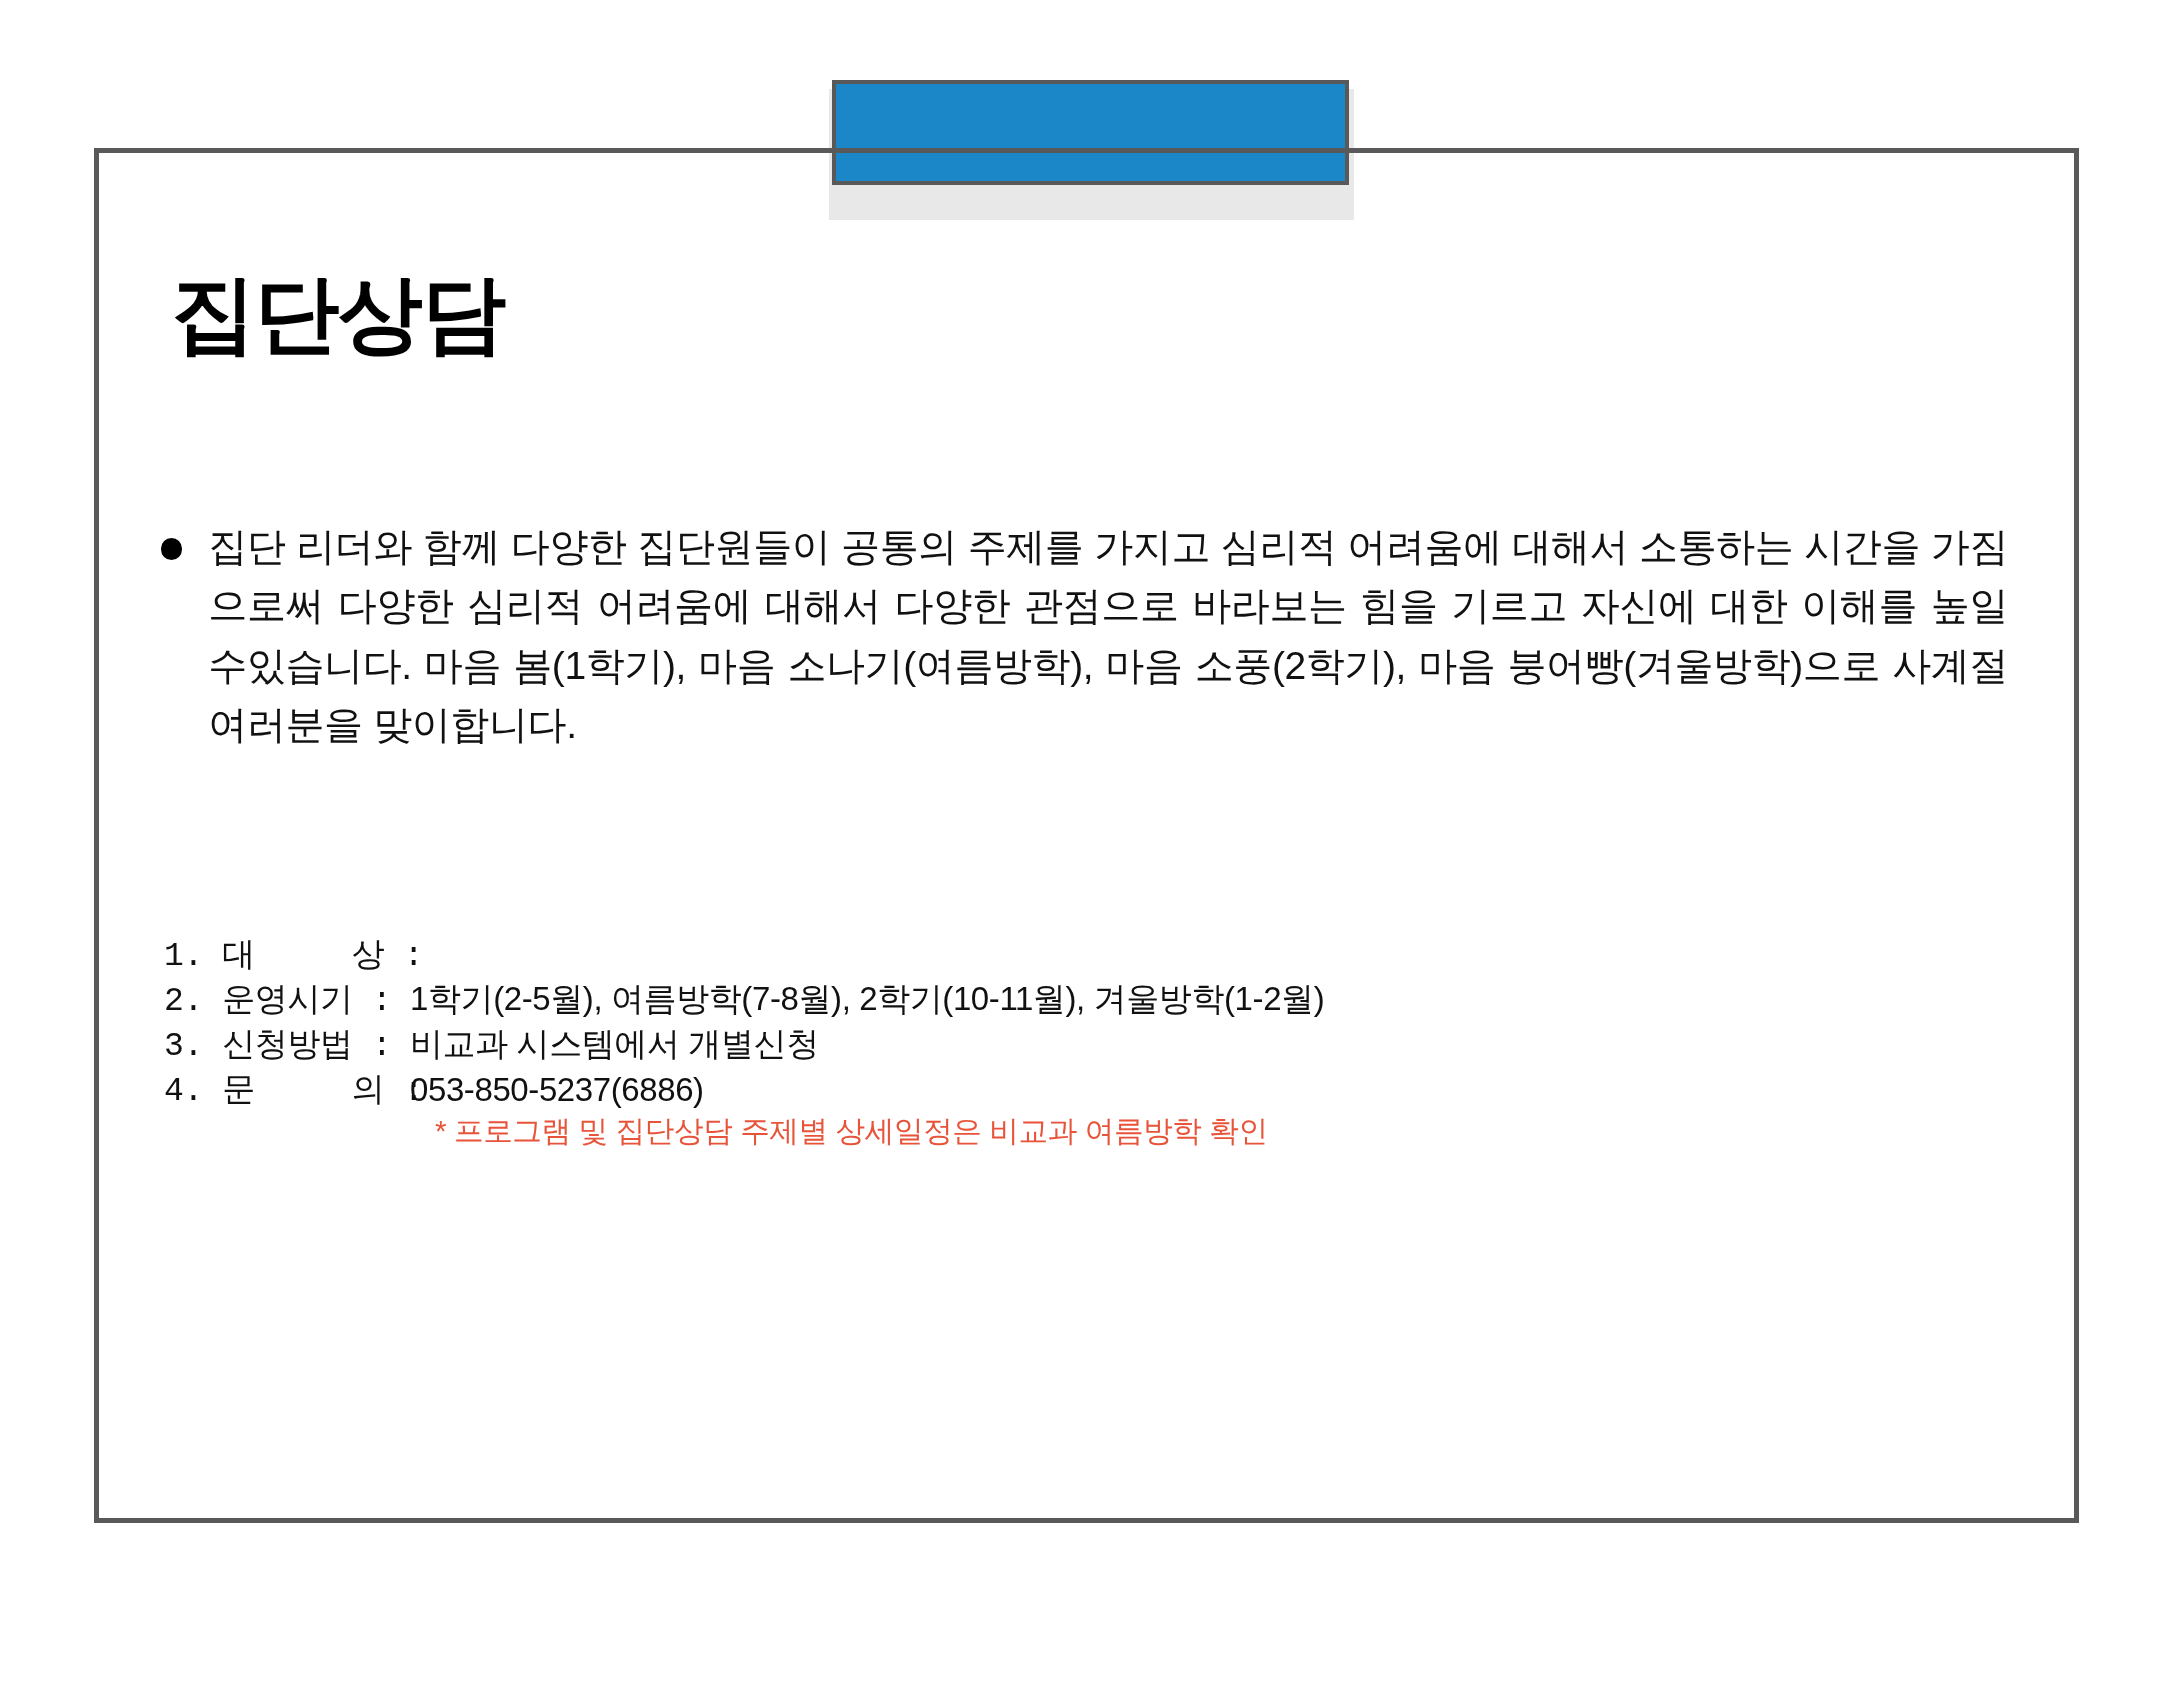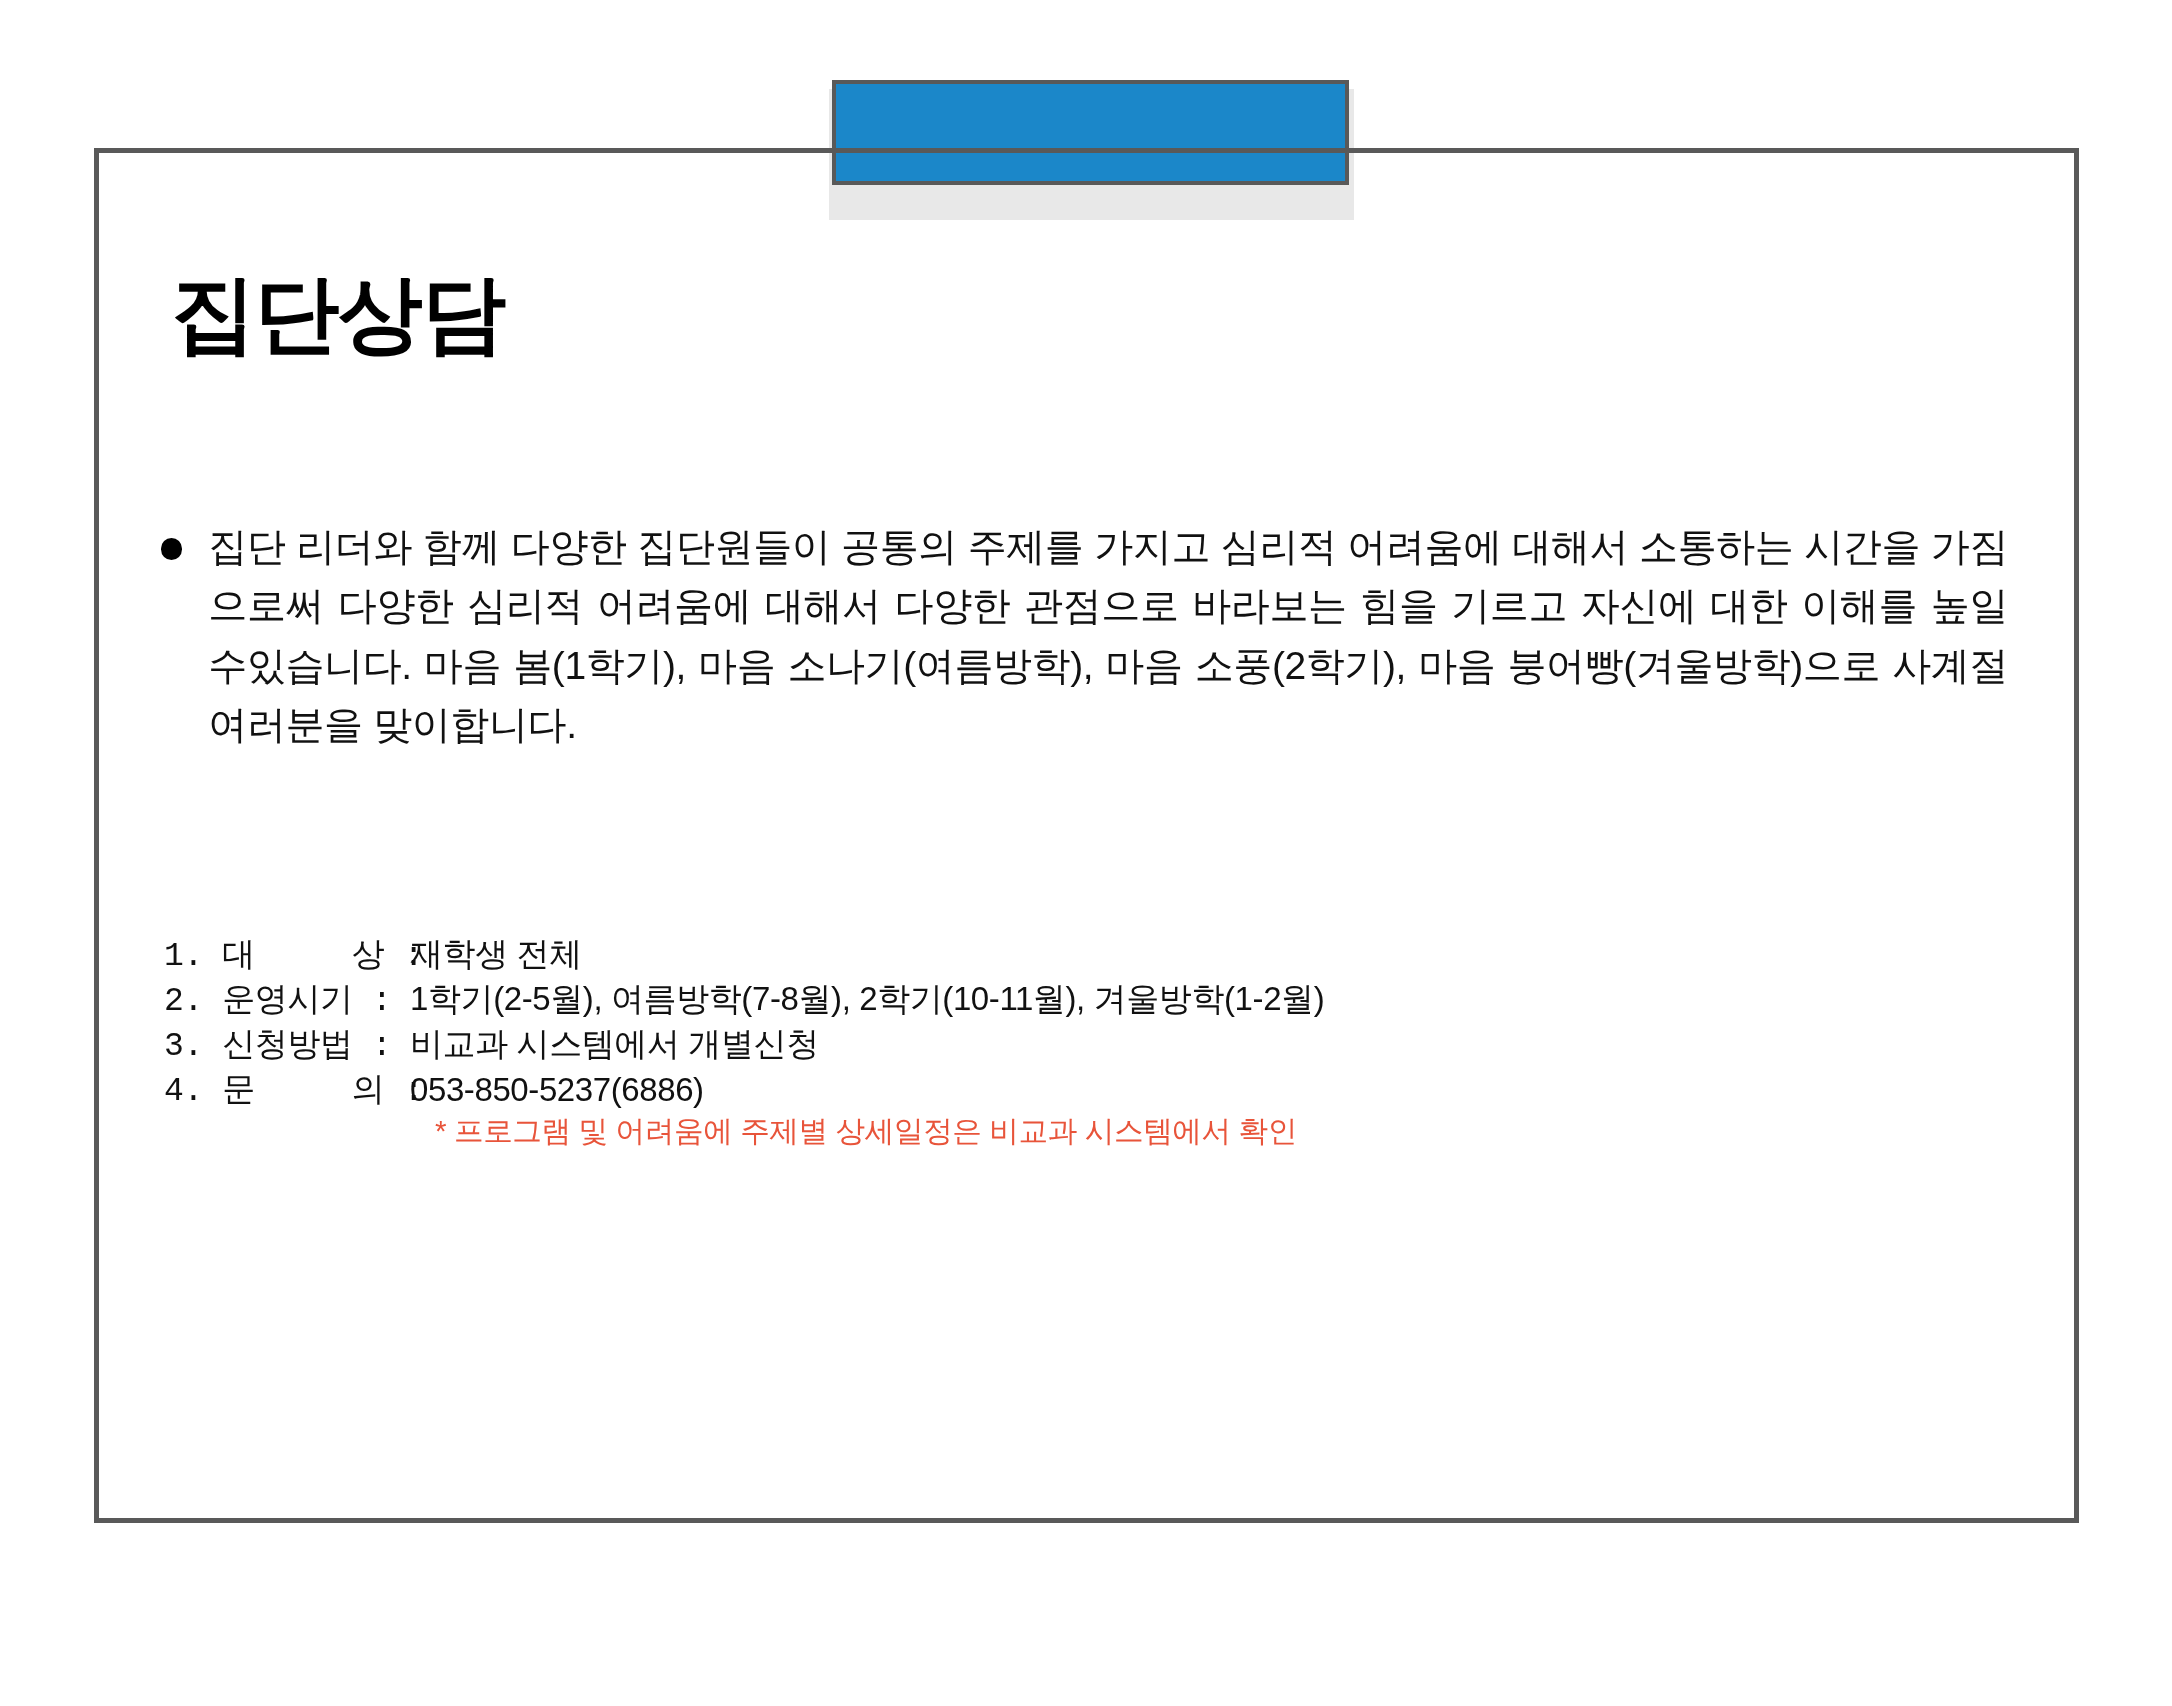--- a/index.html
+++ b/index.html
@@ -155,36 +155,35 @@
 
   <div class="bullet-block">
     <div class="bullet-dot"></div>
     <div class="bullet-text">집단 리더와 함께 다양한 집단원들이 공통의 주제를 가지고 심리적 어려움에 대해서 소통하는 시간을 가짐으로써 다양한 심리적 어려움에 대해서 다양한 관점으로 바라보는 힘을 기르고 자신에 대한 이해를 높일 수있습니다. 마음 봄(1학기), 마음 소나기(여름방학), 마음 소풍(2학기), 마음 붕어빵(겨울방학)으로 사계절 여러분을 맞이합니다.</div>
   </div>
 
   <div class="info">
 
     <div class="info-row r1">
       <div class="info-label">1. 대     상 :</div>
-      <div class="info-value">재학생 전체</div>
     </div>
 
     <div class="info-row r2">
       <div class="info-label">2. 운영시기 :</div>
       <div class="info-value">1학기(2-5월), 여름방학(7-8월), 2학기(10-11월), 겨울방학(1-2월)</div>
     </div>
 
     <div class="info-row r3">
       <div class="info-label">3. 신청방법 :</div>
       <div class="info-value">비교과 시스템에서 개별신청</div>
     </div>
 
     <div class="info-row r4">
       <div class="info-label">4. 문     의 :</div>
       <div class="info-value">053-850-5237(6886)</div>
     </div>
 
   </div>
 
-  <div class="note">* 프로그램 및 어려움에 주제별 상세일정은 비교과 시스템에서 확인</div>
+  <div class="note">* 프로그램 및 집단상담 주제별 상세일정은 비교과 여름방학 확인</div>
 
 </div>
 
 
 </body></html>

